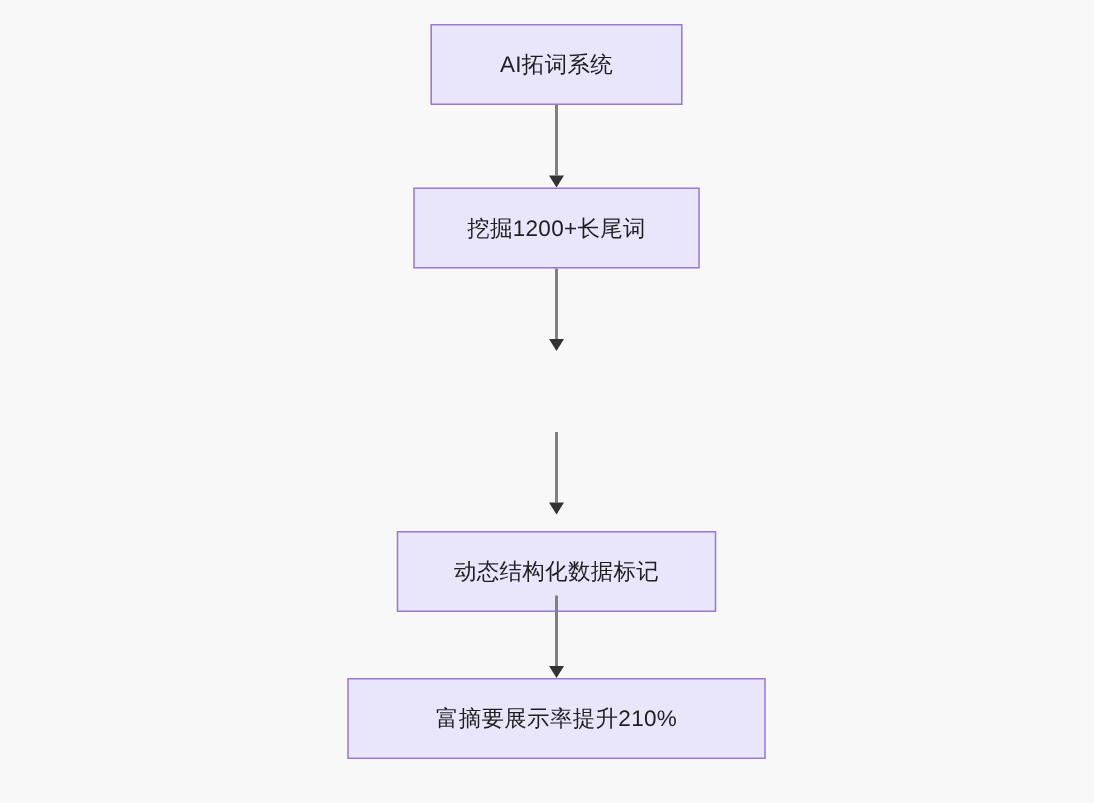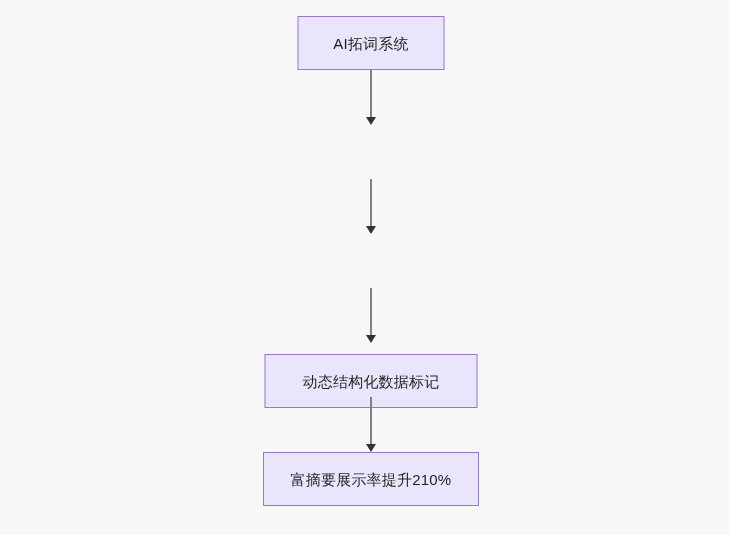--- a/index.html
+++ b/index.html
@@ -34,25 +34,25 @@
     left: 371px;
   }
   .node-label {
     font-size: 15px;
     line-height: 1;
     color: #1f1f1f;
     white-space: nowrap;
     letter-spacing: 0.2px;
   }
 
-  #node-0 { top: 16px;  width: 147px; }
+  #node-0 { top: 16px;  width: 168px; }
   #node-1 { top: 125px; width: 191px; }
   #node-2 { top: 234px; width: 220px; }
   #node-3 { top: 354px; width: 213px; }
-  #node-4 { top: 452px; width: 216px; }
+  #node-4 { top: 452px; width: 279px; }
 
   
   .edge {
     position: absolute;
     left: 371px;
     transform: translateX(-50%);
     width: 14px;
   }
   .edge-line {
     position: absolute;
@@ -91,20 +91,23 @@
 
   <div class="node" id="node-0">
     <span class="node-label">AI拓词系统</span>
   </div>
 
   <div class="edge" id="edge-0">
     <div class="edge-line"></div>
     <div class="edge-arrow"></div>
   </div>
 
+  <div class="node" id="node-1">
+    <span class="node-label">挖掘1200+长尾词</span>
+  </div>
 
   <div class="edge" id="edge-1">
     <div class="edge-line"></div>
     <div class="edge-arrow"></div>
   </div>
 
 
   <div class="edge" id="edge-2">
     <div class="edge-line"></div>
     <div class="edge-arrow"></div>

